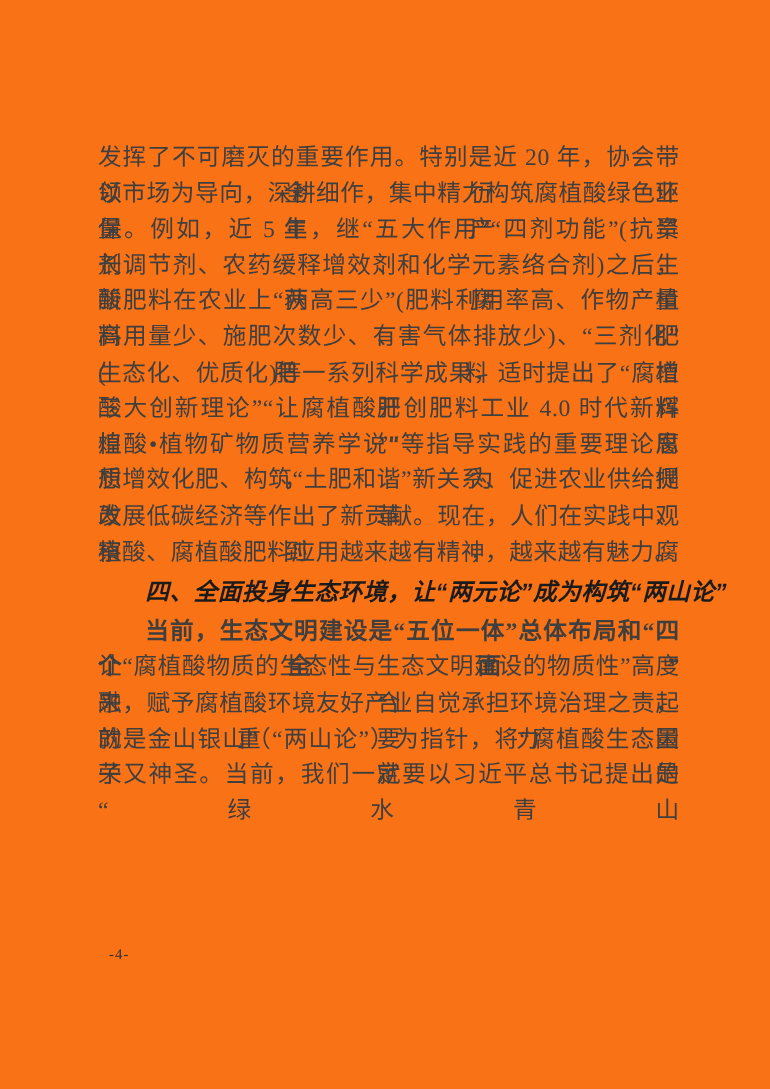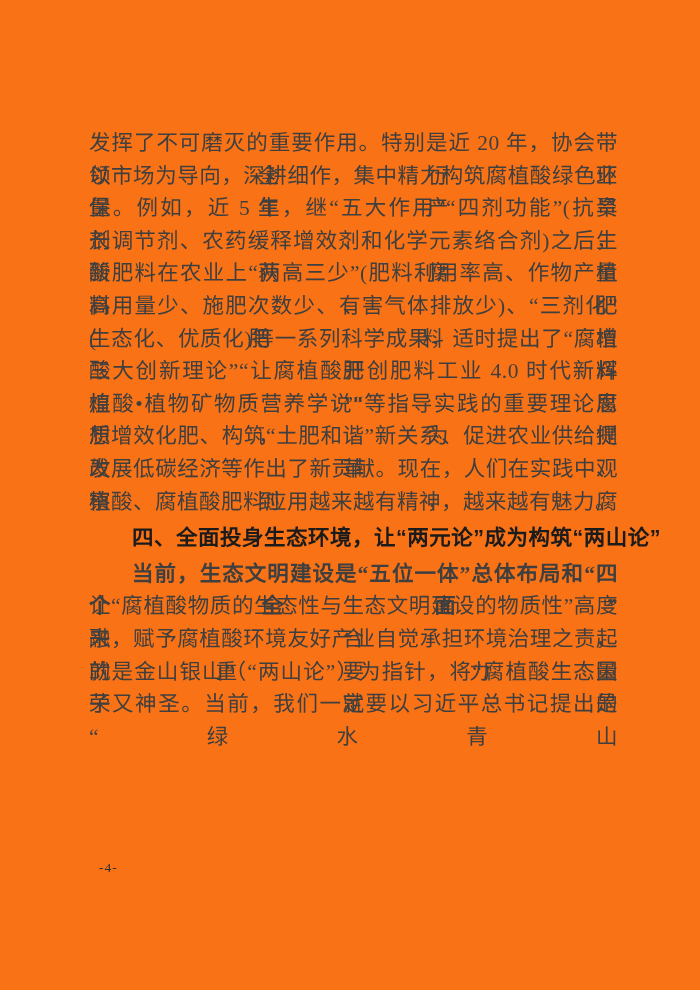--- a/index.html
+++ b/index.html
@@ -34,20 +34,21 @@
     text-align: justify;
     text-align-last: justify;
   }
   .indent {
     text-indent: 43px;
     font-weight: bold;
   }
   .heading-block {
     margin-top: 4px;
     margin-bottom: 3px;
+    font-style: italic;
   }
   .hline {
     font-family: "Liberation Sans", "DejaVu Sans", sans-serif;
     font-weight: bold;
     color: #1b1b1b;
     height: 32.6px;
     line-height: 32.6px;
     font-size: 21.5px;
     letter-spacing: 0.5px;
     white-space: nowrap;

